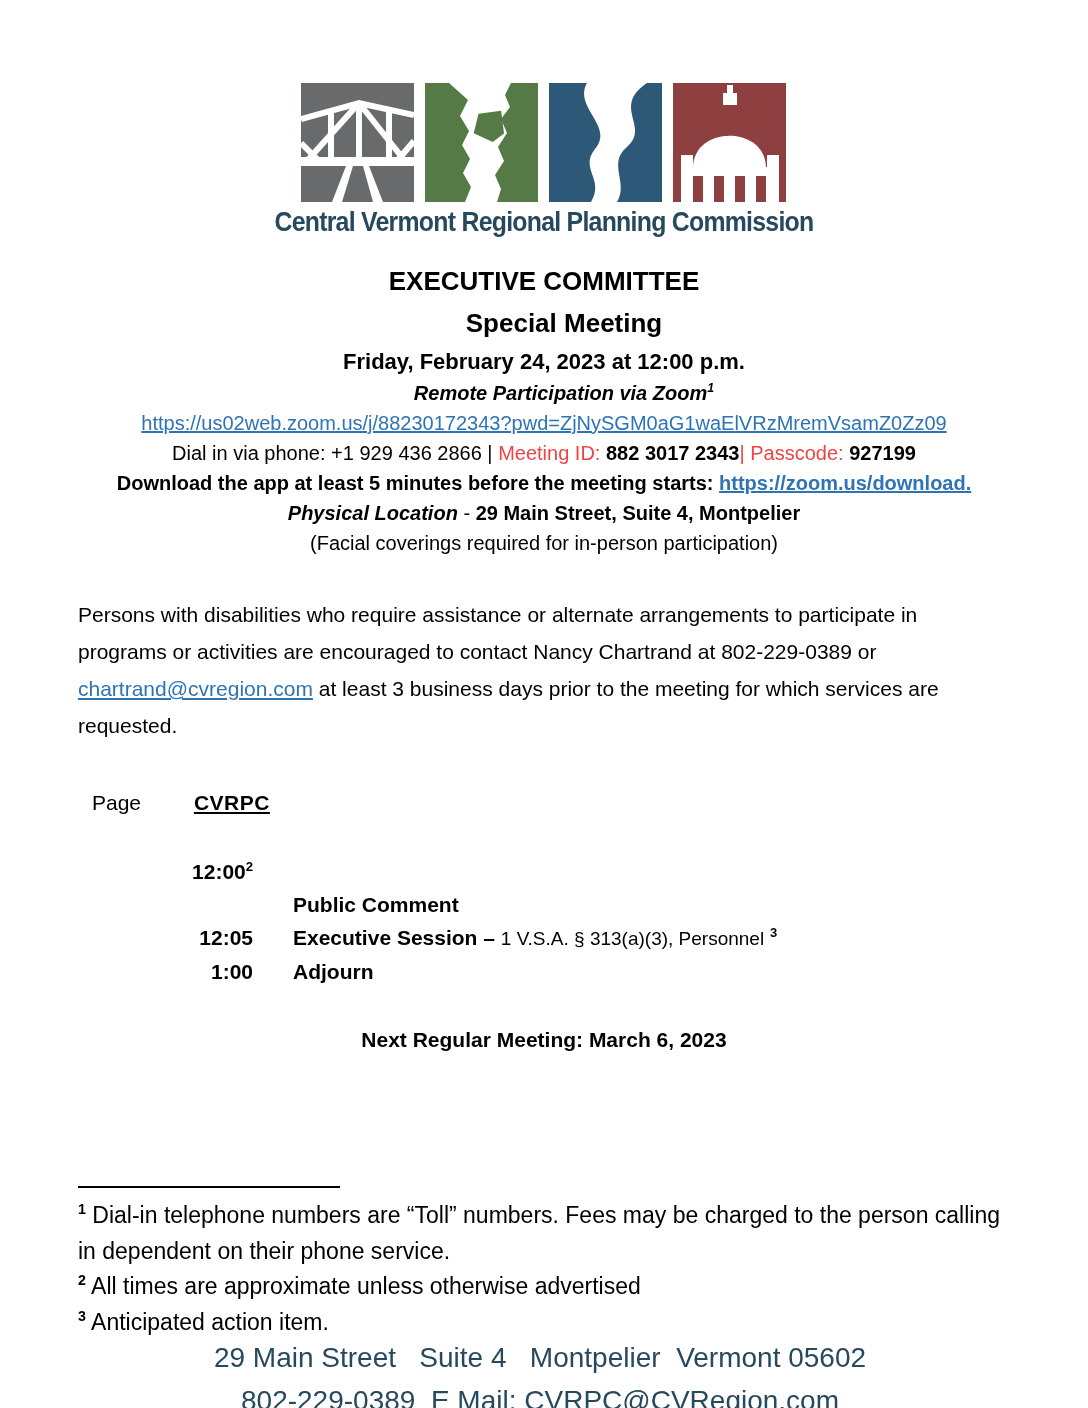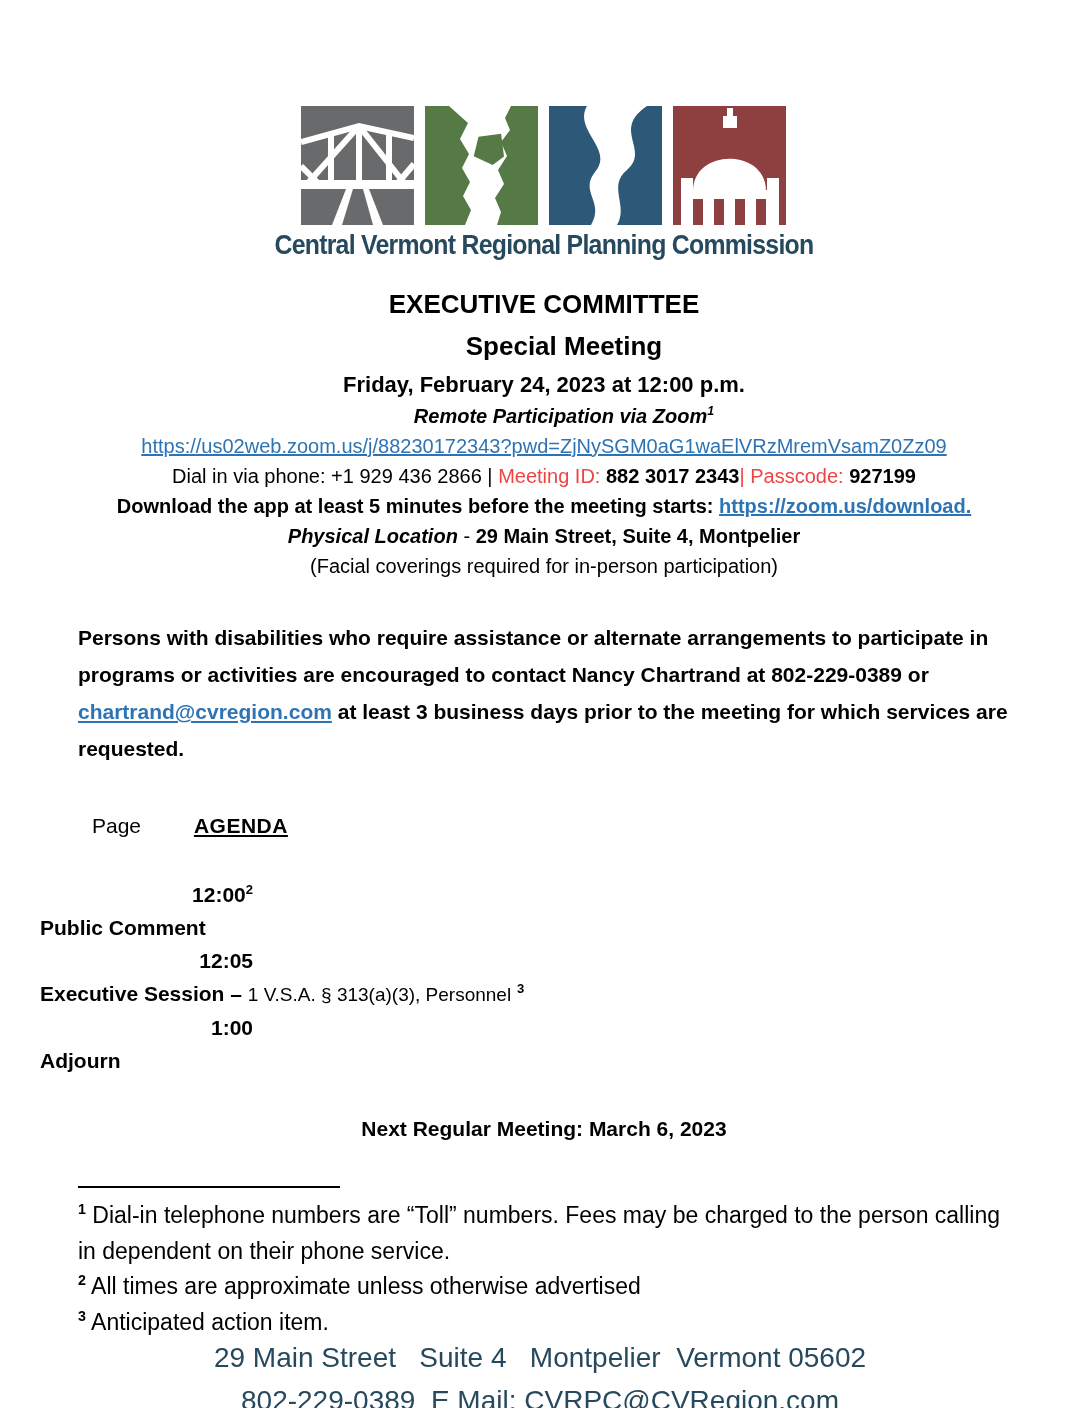--- a/index.html
+++ b/index.html
@@ -8,21 +8,21 @@
     position: relative;
     width: 1088px;
     height: 1408px;
     margin: 0 auto;
     background: #ffffff;
     font-family: "Liberation Sans", sans-serif;
     color: #000000;
     overflow: hidden;
   }
   
-  .logo-wrap { padding-top: 106px; text-align: center; }
+  .logo-wrap { padding-top: 83px; text-align: center; }
   .logo-panels {
     display: flex;
     gap: 11px;
     width: 486px;
     margin: 0 auto;
   }
   .logo-panels svg { display: block; }
   .wordmark-line { margin-top: 5px; }
   .wordmark {
     display: inline-block;
@@ -45,32 +45,31 @@
   .bold { font-weight: bold; }
   .gray { color: #ef4444; }
   .italic { font-style: italic; }
   sup { font-size: 0.62em; vertical-align: super; font-weight: bold; line-height: 0; }
   
   .para {
     margin: 42px 80px 1px 78px;
     font-size: 21px;
     line-height: 1.76;
     text-align: left;
-    font-weight: bold;
   }
   
   .agenda-head { margin-top: 46px; margin-left: 92px; font-size: 21px; }
   .agenda-title-label {
     font-weight: bold;
     text-decoration: underline;
     margin-left: 47px;
     letter-spacing: 0.5px;
   }
   .agenda-list { margin-top: 40px; font-size: 21px; }
-  .agenda-row { display: flex; line-height: 33px; flex-direction: column; }
+  .agenda-row { display: flex; line-height: 33px; }
   .agenda-time {
     width: 253px;
     text-align: right;
     font-weight: bold;
     flex: 0 0 auto;
   }
   .agenda-item { margin-left: 40px; font-weight: bold; }
   .agenda-detail { font-weight: normal; font-size: 19px; }
   .next-meeting { margin-top: 40px; text-align: center; font-size: 21px; font-weight: bold; }
   
@@ -192,21 +191,21 @@
   <div class="line center">(Facial coverings required for in-person participation)</div>
 
   <div class="para">
     <span>Persons with disabilities who require assistance or alternate arrangements to participate in programs or activities are encouraged to contact Nancy Chartrand at 802-229-0389 or</span>
     <span class="link">chartrand@cvregion.com</span>
     <span>at least 3 business days prior to the meeting for which services are requested.</span>
   </div>
 
   <div class="agenda-head">
     <span>Page</span>
-    <span class="agenda-title-label">AGENDA</span>
+    <span class="agenda-title-label">CVRPC</span>
   </div>
 
   <div class="agenda-list">
     <div class="agenda-row">
       <div class="agenda-time"><span>12:00</span><sup>2</sup></div>
     </div>
     <div class="agenda-row">
       <div class="agenda-time"><span></span></div>
       <div class="agenda-item"><span>Public Comment</span></div>
     </div>

